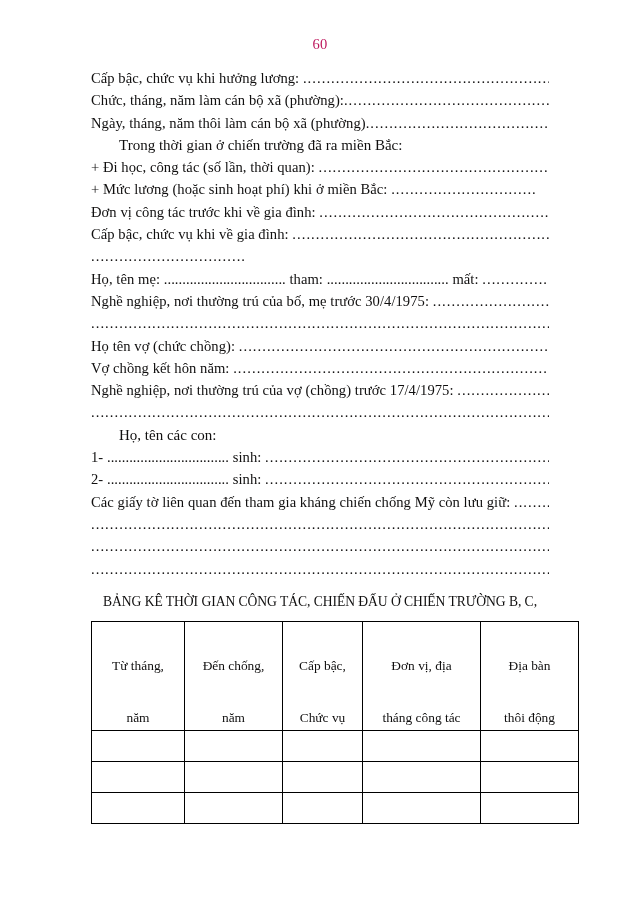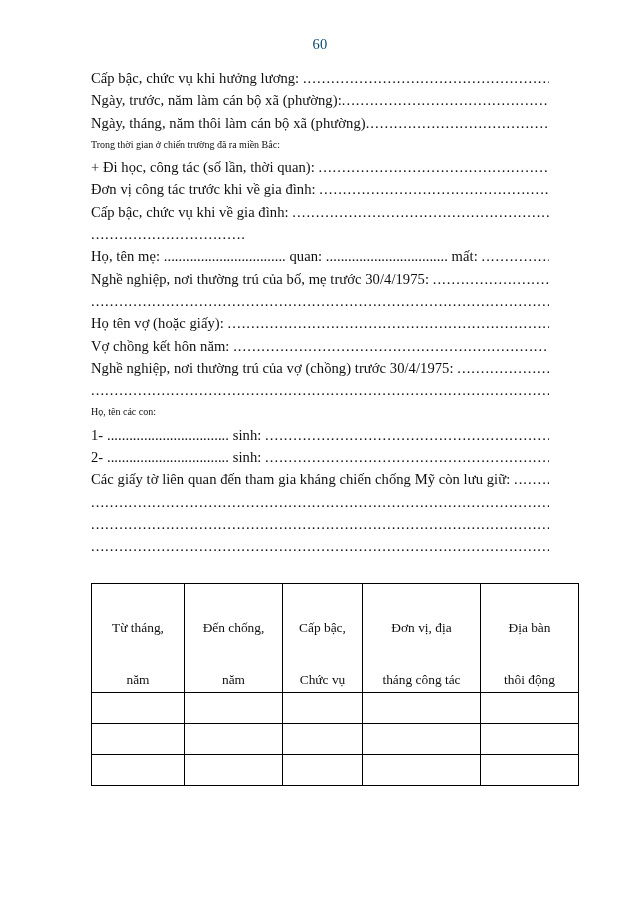--- a/index.html
+++ b/index.html
@@ -24,21 +24,21 @@
     padding: 0;
     position: relative;
   }
 
   .page-number {
     text-align: center;
     font-size: 14.5px;
     margin: 0;
     padding-top: 36px;
     letter-spacing: 0.2px;
-    color: #0c4a6e;
+    color: #be185d;
   }
 
   .content {
     margin: 0 auto;
     width: 458px;
     padding-top: 14px;
   }
 
   
   .form-line {
@@ -59,24 +59,25 @@
   .cont-line {
     font-size: 14.6px;
     line-height: 22.3px;
     white-space: nowrap;
     overflow: hidden;
     letter-spacing: 1.05px;
     display: block;
   }
 
   .plain-line {
-    font-size: 10px;
+    font-size: 15px;
     line-height: 22.3px;
     white-space: nowrap;
     display: block;
+    margin-left: 28px;
   }
 
   
   .table-title {
     text-align: center;
     font-size: 13.6px;
     line-height: 16.5px;
     margin: 0;
     padding-top: 14px;
     letter-spacing: -0.05px;
@@ -123,44 +124,46 @@
 </head>
 <body>
 
 <div class="page">
 
   <div class="page-number">60</div>
 
   <div class="content">
     <div id="form-line-list">
         <div class="form-line"><span class="lbl">Cấp bậc, chức vụ khi hưởng lương: </span><span class="dots">...............................................................</span></div>
-        <div class="form-line"><span class="lbl">Ngày, trước, năm làm cán bộ xã (phường):</span><span class="dots">.................................................</span></div>
+        <div class="form-line"><span class="lbl">Chức, tháng, năm làm cán bộ xã (phường):</span><span class="dots">.................................................</span></div>
         <div class="form-line"><span class="lbl">Ngày, tháng, năm thôi làm cán bộ xã (phường)</span><span class="dots">............................................</span></div>
         <div class="plain-line"><span class="lbl">Trong thời gian ở chiến trường đã ra miền Bắc:</span></div>
         <div class="form-line"><span class="lbl">+ Đi học, công tác (số lần, thời quan): </span><span class="dots">..........................................................</span></div>
+        <div class="form-line"><span class="lbl">+ Mức lương (hoặc sinh hoạt phí) khi ở miền Bắc: </span><span class="dots">...............................</span></div>
         <div class="form-line"><span class="lbl">Đơn vị công tác trước khi về gia đình: </span><span class="dots">...........................................................</span></div>
         <div class="form-line"><span class="lbl">Cấp bậc, chức vụ khi về gia đình: </span><span class="dots">................................................................</span></div>
         <div class="cont-line"><span class="dots">.................................</span></div>
-        <div class="form-line"><span class="lbl">Họ, tên mẹ: ................................. quan: ................................. mất: </span><span class="dots">.................</span></div>
+        <div class="form-line"><span class="lbl">Họ, tên mẹ: ................................. tham: ................................. mất: </span><span class="dots">.................</span></div>
         <div class="form-line"><span class="lbl">Nghề nghiệp, nơi thường trú của bố, mẹ trước 30/4/1975: </span><span class="dots">.................................</span></div>
         <div class="cont-line"><span class="dots">................................................................................................................</span></div>
-        <div class="form-line"><span class="lbl">Họ tên vợ (hoặc giấy): </span><span class="dots">........................................................................................</span></div>
+        <div class="form-line"><span class="lbl">Họ tên vợ (chức chồng): </span><span class="dots">........................................................................................</span></div>
         <div class="form-line"><span class="lbl">Vợ chồng kết hôn năm: </span><span class="dots">..........................................................................................</span></div>
-        <div class="form-line"><span class="lbl">Nghề nghiệp, nơi thường trú của vợ (chồng) trước 30/4/1975: </span><span class="dots">.......................</span></div>
+        <div class="form-line"><span class="lbl">Nghề nghiệp, nơi thường trú của vợ (chồng) trước 17/4/1975: </span><span class="dots">.......................</span></div>
         <div class="cont-line"><span class="dots">................................................................................................................</span></div>
         <div class="plain-line"><span class="lbl">Họ, tên các con:</span></div>
         <div class="form-line"><span class="lbl">1- ................................. sinh: </span><span class="dots">...............................................................</span></div>
         <div class="form-line"><span class="lbl">2- ................................. sinh: </span><span class="dots">...............................................................</span></div>
         <div class="form-line"><span class="lbl">Các giấy tờ liên quan đến tham gia kháng chiến chống Mỹ còn lưu giữ: </span><span class="dots">.............</span></div>
         <div class="cont-line"><span class="dots">................................................................................................................</span></div>
         <div class="cont-line"><span class="dots">................................................................................................................</span></div>
         <div class="cont-line"><span class="dots">................................................................................................................</span></div>
       </div>
 
     <div class="table-title">
+      <span class="tt-line">BẢNG KÊ THỜI GIAN CÔNG TÁC, CHIẾN ĐẤU Ở CHIẾN TRƯỜNG B, C,</span>
     </div>
 
     <table class="work-table">
       <colgroup>
         <col class="col-1">
           <col class="col-2">
           <col class="col-3">
           <col class="col-4">
           <col class="col-5">
       </colgroup>

